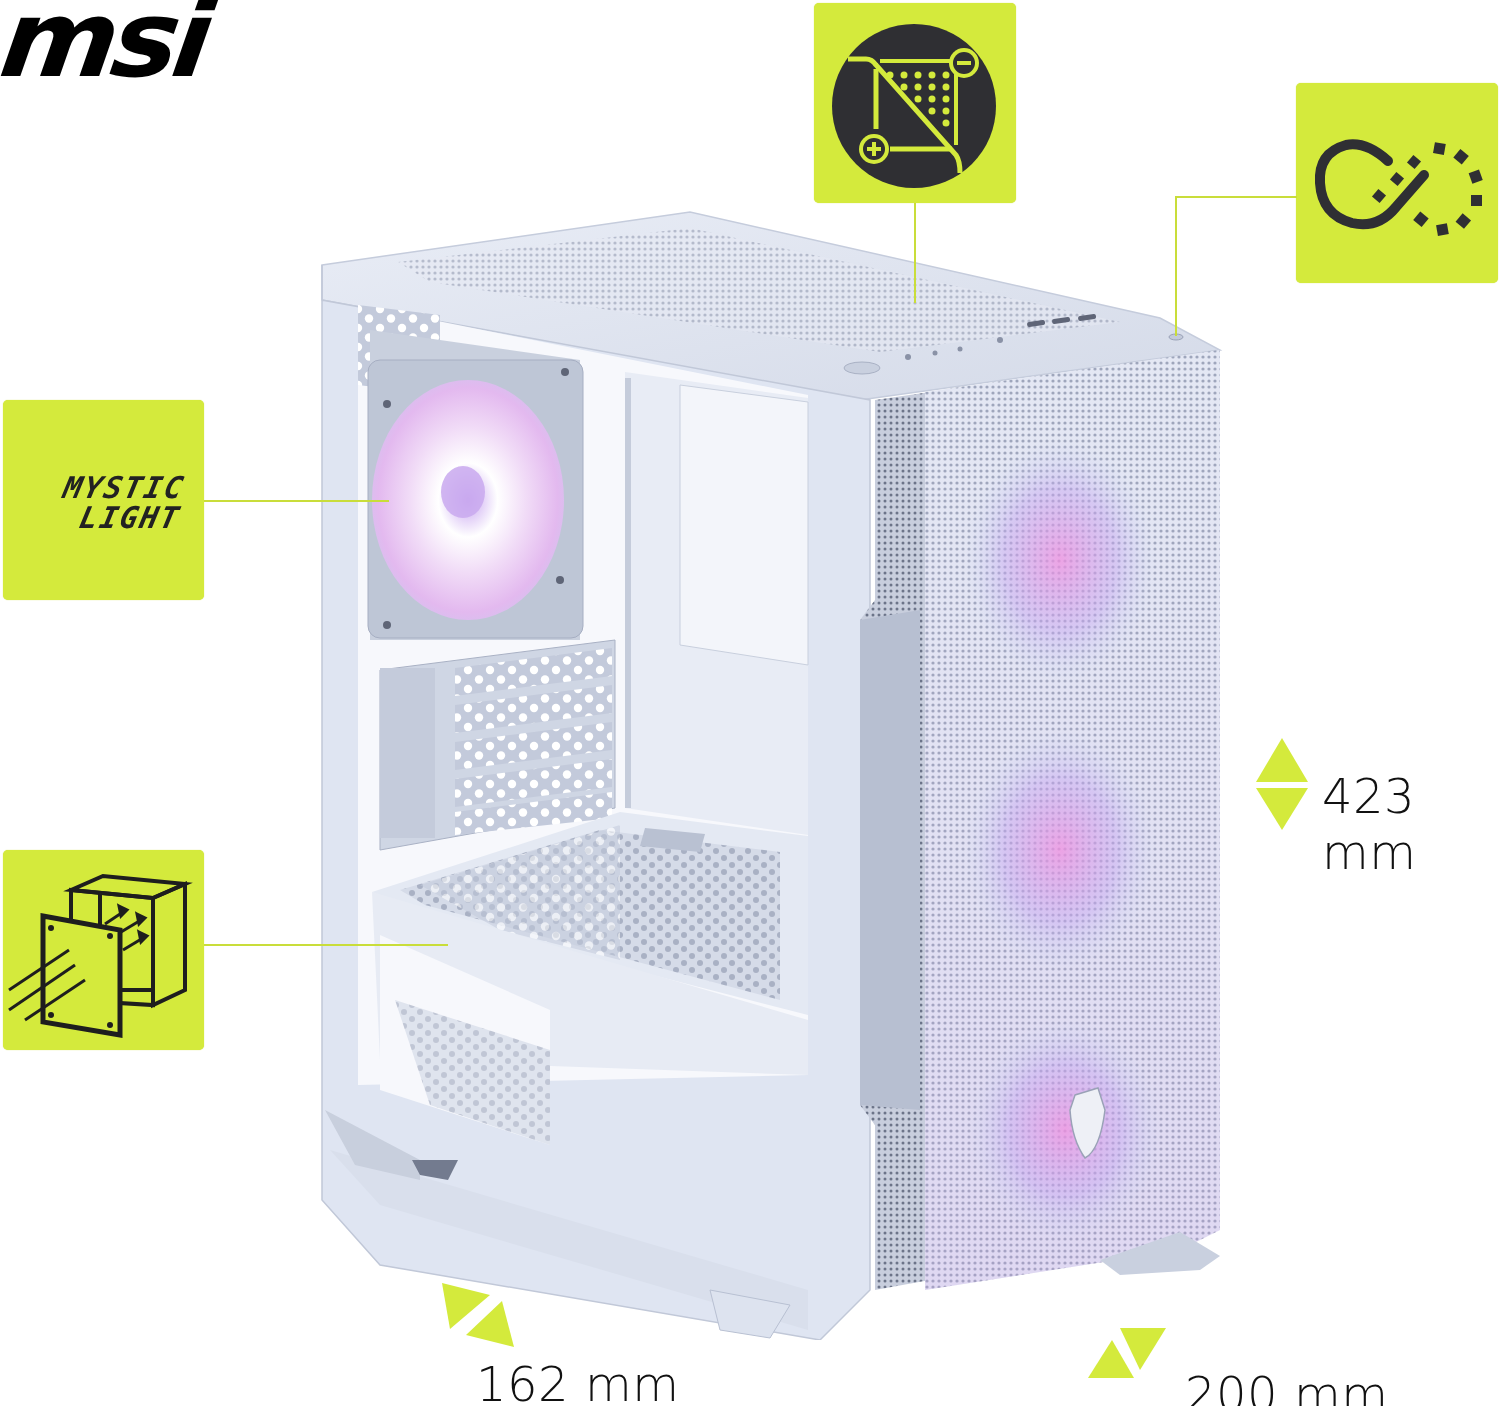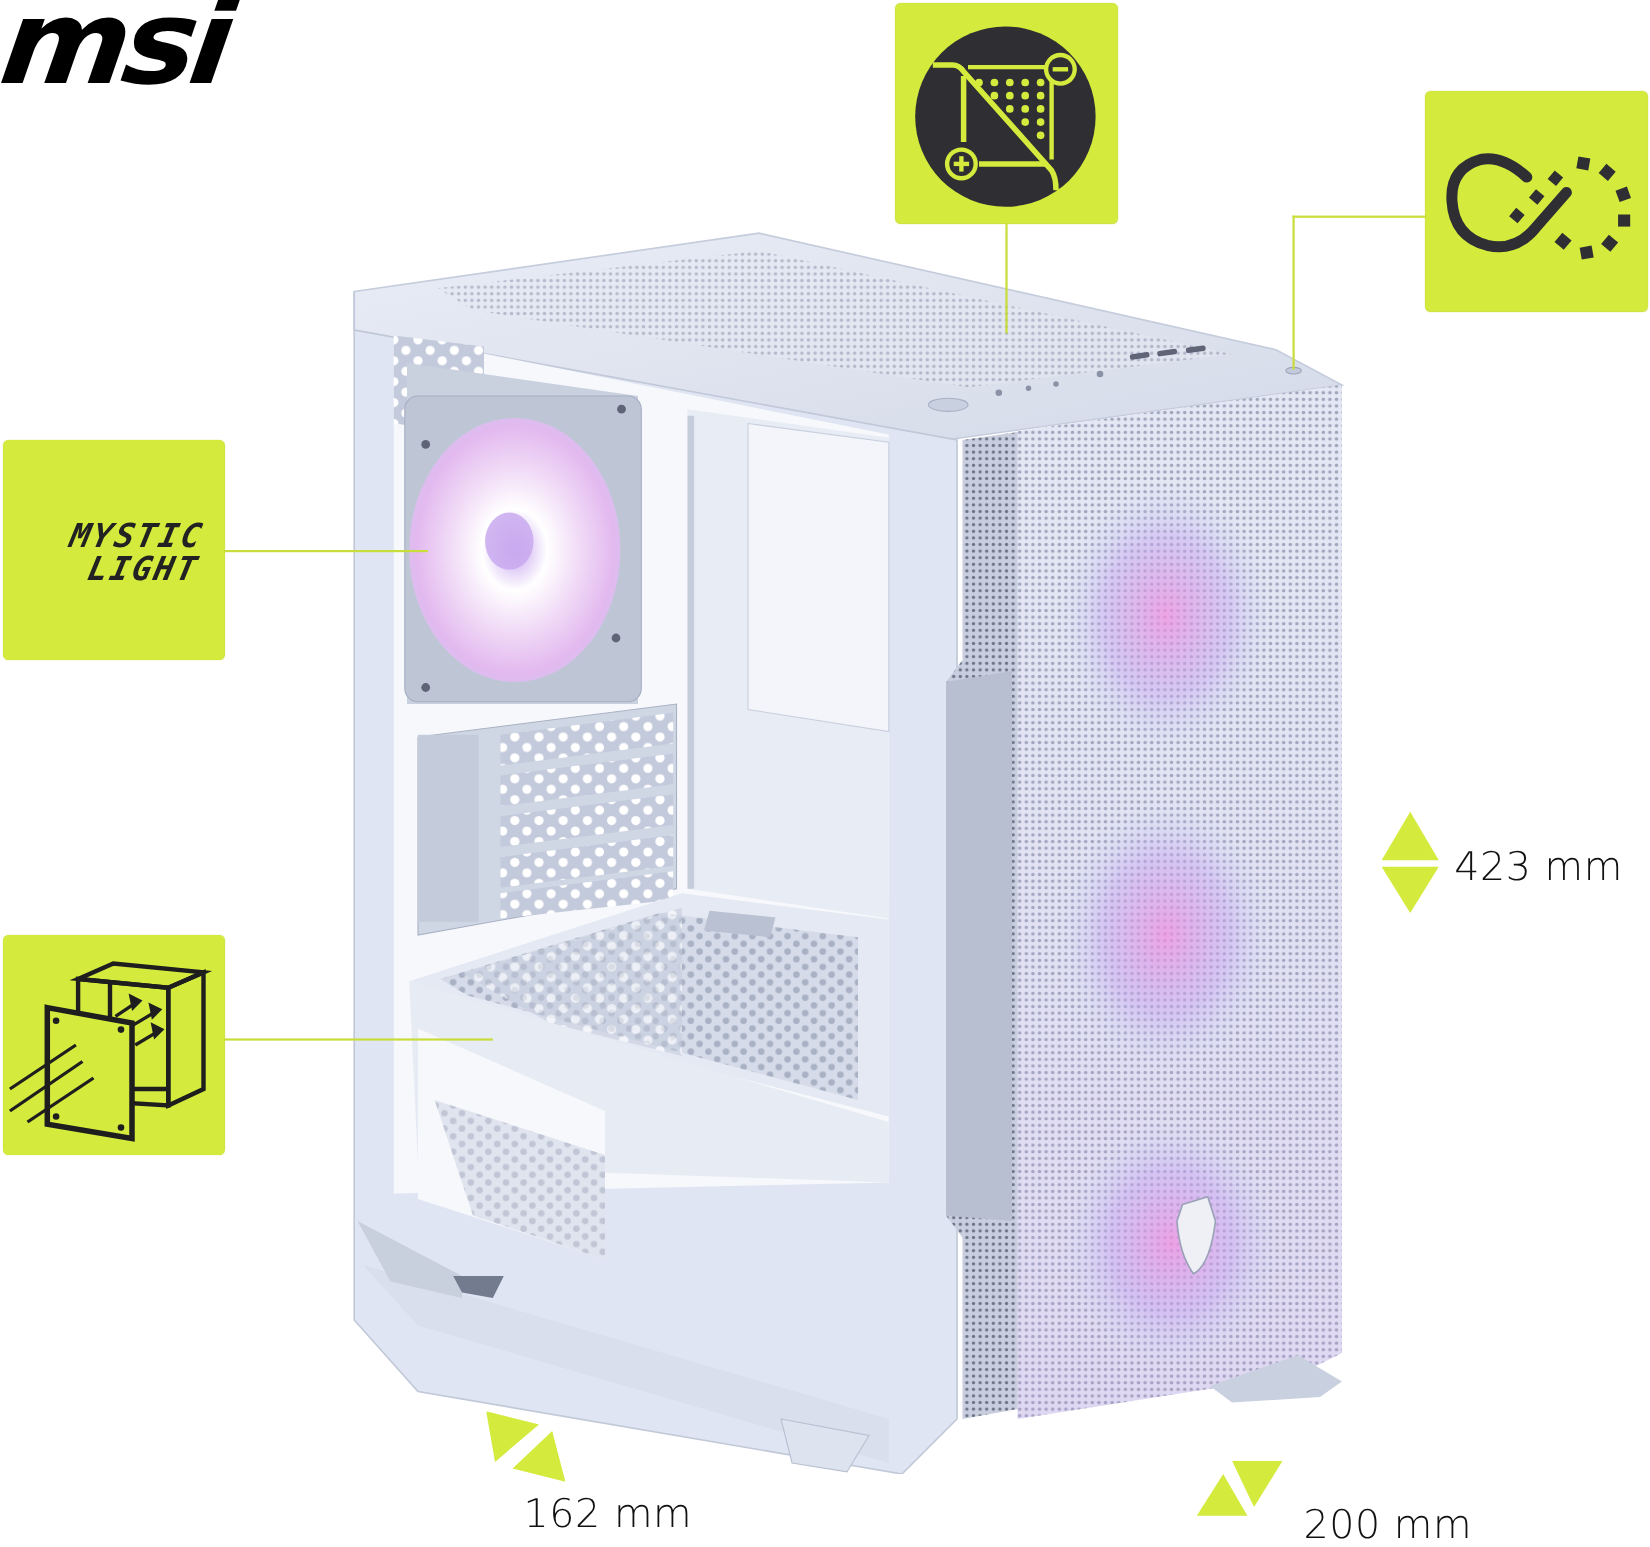--- a/index.html
+++ b/index.html
@@ -18,21 +18,21 @@
   .badge { background: #d4ea3c; border-radius: 5px; box-shadow: 0 0 1px #c7db2e; }
   .badge svg { display: block; }
   .leader { background: #c9dd3a; }
   .badge-text {
     font-family: "DejaVu Sans Mono", monospace; font-weight: bold; font-style: italic;
     color: #222; font-size: 30px; line-height: 30px; letter-spacing: 2px; text-align: right;
     position: absolute; transform: skewX(-12deg);
   }
 
   
-  .dim-text { font-family: "DejaVu Sans", sans-serif; font-size: 36px; color: #111; letter-spacing: 0.5px; font-weight: 300; }
+  .dim-text { font-family: "DejaVu Sans", sans-serif; font-size: 48px; color: #111; letter-spacing: 0.5px; font-weight: 300; }
 
   
   .case-wrap { left: 300px; top: 205px; width: 940px; height: 1135px; }
 </style>
 </head>
 <body>
 
 <div class="abs logo">
   <span class="logo-text">msi</span>
 </div>

